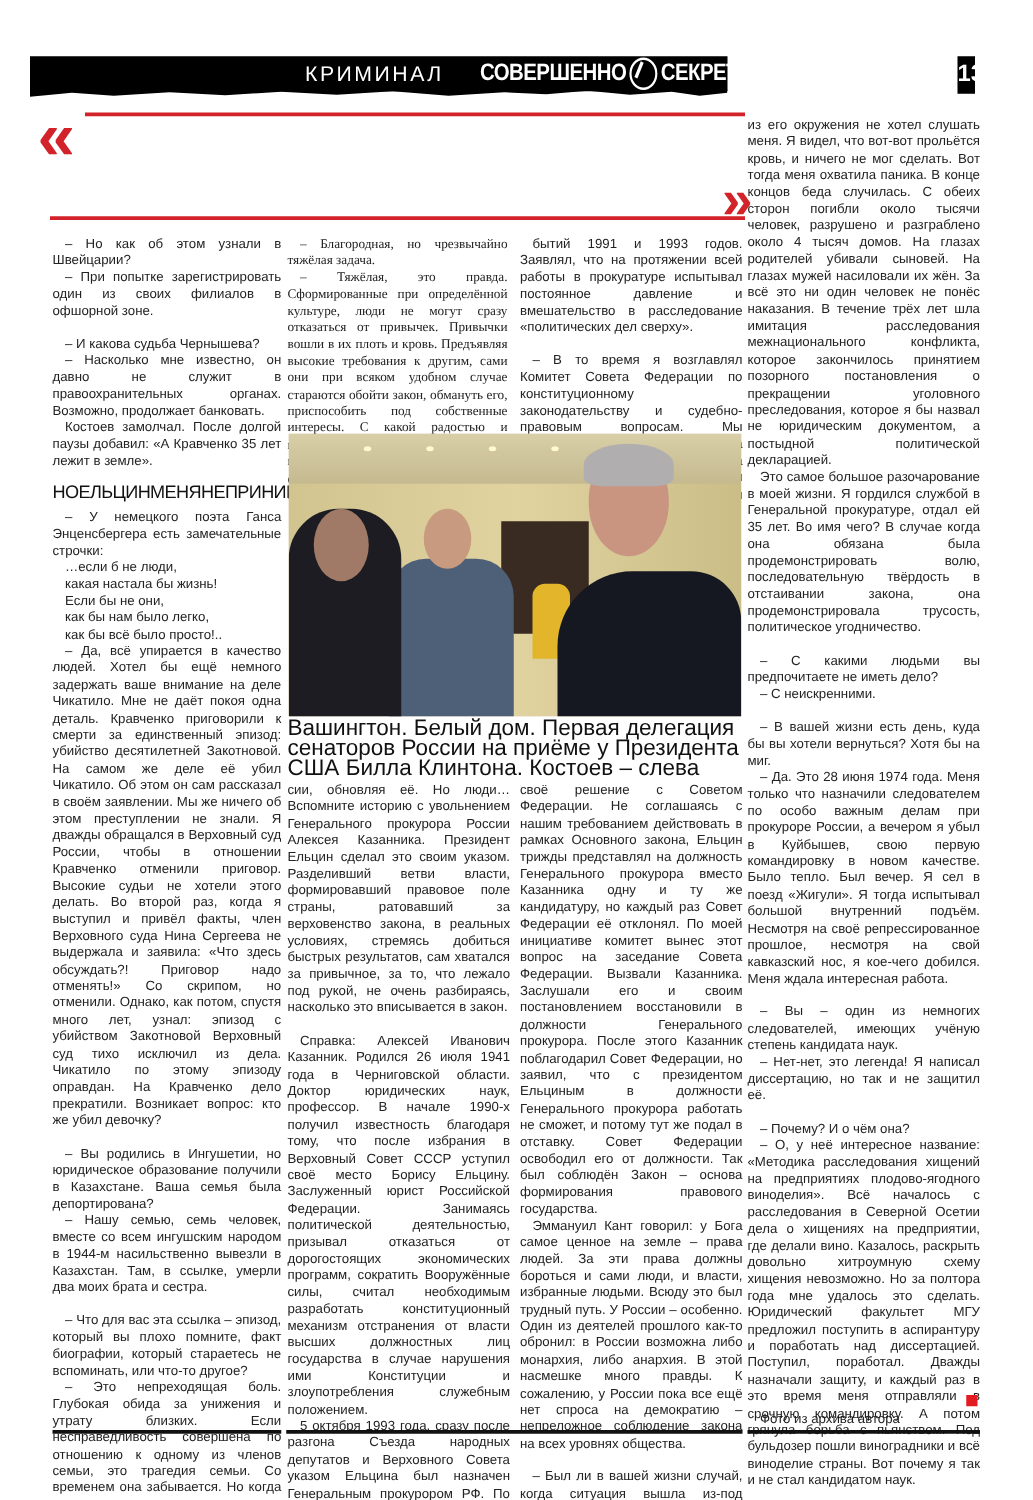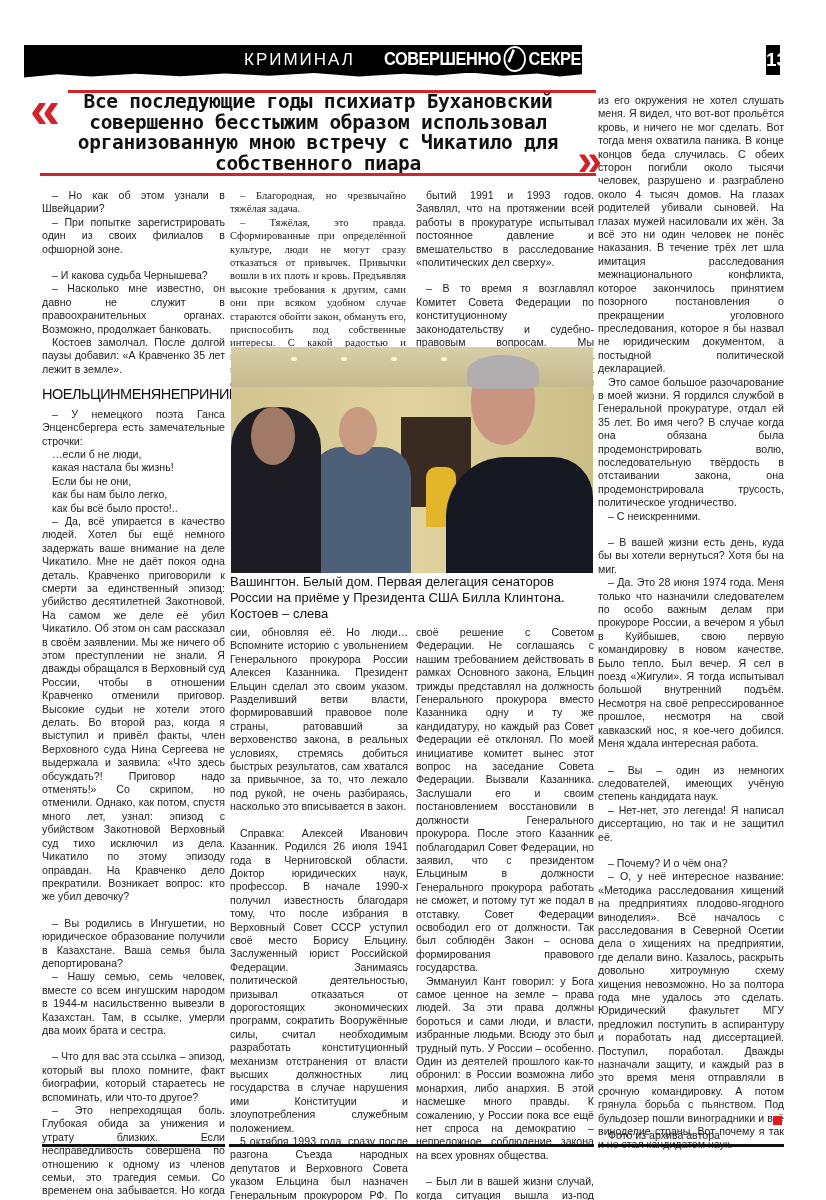--- a/index.html
+++ b/index.html
@@ -53,21 +53,21 @@
   .photo .light { position: absolute; width: 6px; height: 4px; background: #fff8d0; border-radius: 50%; top: 10px; }
   .photo .cabinet { position: absolute; left: 170px; top: 70px; width: 70px; height: 90px; background: #3a2b22; }
   .photo .man1 { position: absolute; left: 0; top: 60px; width: 90px; height: 170px; background: #1c1c22; border-radius: 40px 40px 0 0; }
   .photo .head1 { position: absolute; left: 20px; top: 60px; width: 44px; height: 58px; background: #a07a66; border-radius: 50%; }
   .photo .man2 { position: absolute; left: 80px; top: 100px; width: 100px; height: 130px; background: #4e5f78; border-radius: 30px 30px 0 0; }
   .photo .head2 { position: absolute; left: 108px; top: 60px; width: 38px; height: 48px; background: #c89a80; border-radius: 50%; }
   .photo .woman { position: absolute; left: 195px; top: 120px; width: 30px; height: 60px; background: #e2b52a; border-radius: 10px 10px 0 0; }
   .photo .man3 { position: absolute; left: 215px; top: 110px; width: 147px; height: 120px; background: #151820; border-radius: 60px 40px 0 0; }
   .photo .head3 { position: absolute; left: 240px; top: 14px; width: 64px; height: 84px; background: #c99480; border-radius: 45% 45% 50% 50%; }
   .photo .hair3 { position: absolute; left: 236px; top: 8px; width: 72px; height: 34px; background: #b0aeae; border-radius: 50% 50% 20% 20%; }
-  .caption { position: absolute; left: 230px; top: 574px; width: 366px; font-size: 13px; line-height: 16px; color: #111; }
+  .caption { position: absolute; left: 230px; top: 574px; width: 366px; font-size: 18px; line-height: 16px; color: #111; }
 
   .end-mark { position: absolute; left: 773px; top: 1116px; width: 9px; height: 9px; background: #e31b23; }
   .photo-credit { position: absolute; left: 608px; top: 1129px; font-size: 10.6px; color: #222; }
 </style>
 </head>
 <body>
 
 <div class="masthead">
   <div class="black-band"></div>
   <div class="black-band2"></div>
@@ -77,21 +77,20 @@
     <span>СОВЕРШЕННО</span>
     <span class="globe"></span>
     <span>СЕКРЕТНО</span>
   </div>
   <div class="page-num">13</div>
 </div>
 
 <div class="pullquote">
   <div class="rule-top"></div>
   <span class="q-open">«</span>
-  <div class="text">Все последующие годы психиатр Бухановский совершенно бесстыжим образом использовал организованную мною встречу с Чикатило для собственного пиара</div>
   <span class="q-close">»</span>
   <div class="rule-bot"></div>
 </div>
 
 <div class="col" id="col1">
   <p>– Но как об этом узнали в Швейцарии?</p>
   <p>– При попытке зарегистрировать один из своих филиалов в офшорной зоне.</p>
   <p class="gap">– И какова судьба Чернышева?</p>
   <p>– Насколько мне известно, он давно не служит в правоохранительных органах. Возможно, продолжает банковать.</p>
   <p>Костоев замолчал. После долгой паузы добавил: «А Кравченко 35 лет лежит в земле».</p>
@@ -149,20 +148,21 @@
 <div class="col" id="col3b">
   <p style="text-indent:0">своё решение с Советом Федерации. Не соглашаясь с нашим требованием действовать в рамках Основного закона, Ельцин трижды представлял на должность Генерального прокурора вместо Казанника одну и ту же кандидатуру, но каждый раз Совет Федерации её отклонял. По моей инициативе комитет вынес этот вопрос на заседание Совета Федерации. Вызвали Казанника. Заслушали его и своим постановлением восстановили в должности Генерального прокурора. После этого Казанник поблагодарил Совет Федерации, но заявил, что с президентом Ельциным в должности Генерального прокурора работать не сможет, и потому тут же подал в отставку. Совет Федерации освободил его от должности. Так был соблюдён Закон – основа формирования правового государства.</p>
   <p>Эммануил Кант говорил: у Бога самое ценное на земле – права людей. За эти права должны бороться и сами люди, и власти, избранные людьми. Всюду это был трудный путь. У России – особенно. Один из деятелей прошлого как-то обронил: в России возможна либо монархия, либо анархия. В этой насмешке много правды. К сожалению, у России пока все ещё нет спроса на демократию – непреложное соблюдение закона на всех уровнях общества.</p>
   <p class="gap">– Был ли в вашей жизни случай, когда ситуация вышла из-под вашего контроля и вы испытали панику?</p>
 
 </div>
 
 <div class="col" id="col4">
   <p style="text-indent:0">из его окружения не хотел слушать меня. Я видел, что вот-вот прольётся кровь, и ничего не мог сделать. Вот тогда меня охватила паника. В конце концов беда случилась. С обеих сторон погибли около тысячи человек, разрушено и разграблено около 4 тысяч домов. На глазах родителей убивали сыновей. На глазах мужей насиловали их жён. За всё это ни один человек не понёс наказания. В течение трёх лет шла имитация расследования межнационального конфликта, которое закончилось принятием позорного постановления о прекращении уголовного преследования, которое я бы назвал не юридическим документом, а постыдной политической декларацией.</p>
   <p>Это самое большое разочарование в моей жизни. Я гордился службой в Генеральной прокуратуре, отдал ей 35 лет. Во имя чего? В случае когда она обязана была продемонстрировать волю, последовательную твёрдость в отстаивании закона, она продемонстрировала трусость, политическое угодничество.</p>
+  <p class="gap">– С какими людьми вы предпочитаете не иметь дело?</p>
   <p>– С неискренними.</p>
   <p class="gap">– В вашей жизни есть день, куда бы вы хотели вернуться? Хотя бы на миг.</p>
   <p>– Да. Это 28 июня 1974 года. Меня только что назначили следователем по особо важным делам при прокуроре России, а вечером я убыл в Куйбышев, свою первую командировку в новом качестве. Было тепло. Был вечер. Я сел в поезд «Жигули». Я тогда испытывал большой внутренний подъём. Несмотря на своё репрессированное прошлое, несмотря на свой кавказский нос, я кое-чего добился. Меня ждала интересная работа.</p>
   <p class="gap">– Вы – один из немногих следователей, имеющих учёную степень кандидата наук.</p>
   <p>– Нет-нет, это легенда! Я написал диссертацию, но так и не защитил её.</p>
   <p class="gap">– Почему? И о чём она?</p>
   <p>– О, у неё интересное название: «Методика расследования хищений на предприятиях плодово-ягодного виноделия». Всё началось с расследования в Северной Осетии дела о хищениях на предприятии, где делали вино. Казалось, раскрыть довольно хитроумную схему хищения невозможно. Но за полтора года мне удалось это сделать. Юридический факультет МГУ предложил поступить в аспирантуру и поработать над диссертацией. Поступил, поработал. Дважды назначали защиту, и каждый раз в это время меня отправляли в срочную командировку. А потом грянула борьба с пьянством. Под бульдозер пошли виноградники и всё виноделие страны. Вот почему я так и не стал кандидатом наук.</p>
 
 </div>
 

